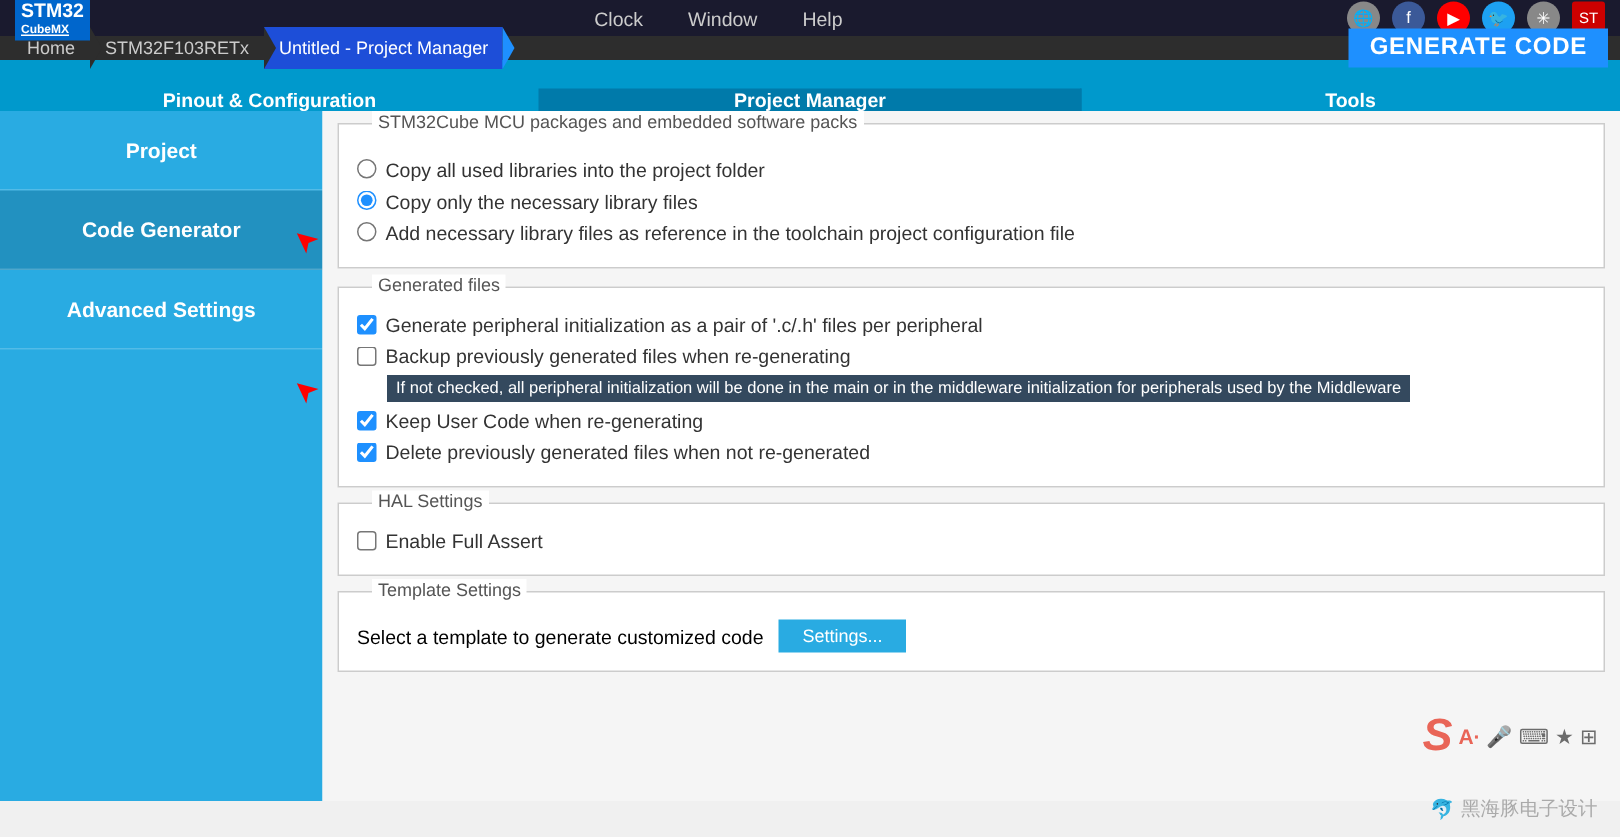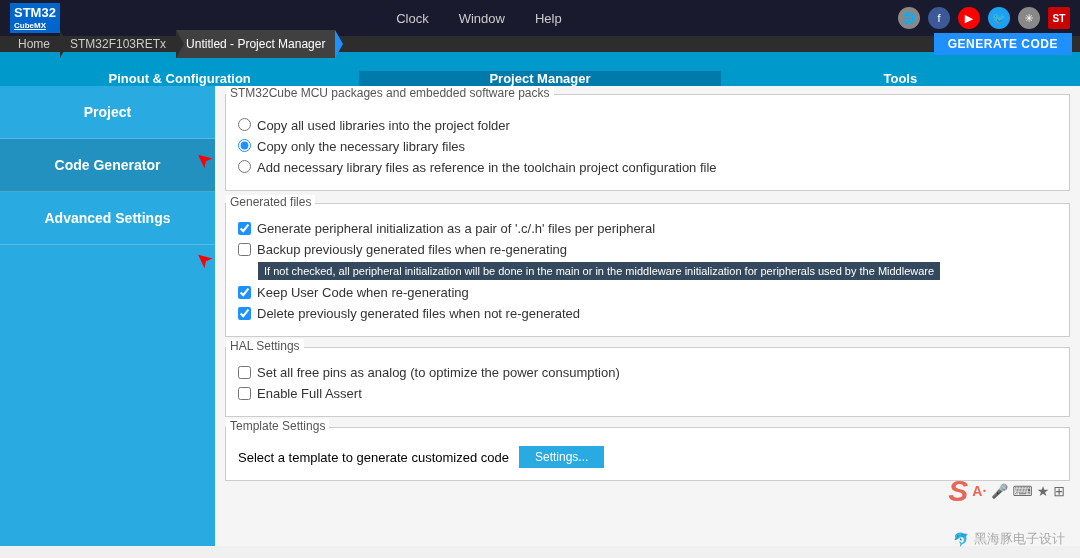--- a/index.html
+++ b/index.html
@@ -4,21 +4,21 @@
   <style>
     * { box-sizing: border-box; margin: 0; padding: 0; font-family: Arial, sans-serif; font-size: 13px; }
 
     body { width: 1080px; height: 558px; overflow: hidden; background: #f0f0f0; }
 
     
     .top-bar {
       display: flex;
       align-items: center;
       background: #1a1a2e;
-      height: 36px;
+      height: 24px;
       padding: 0 10px;
       gap: 20px;
     }
     .logo-area {
       display: flex;
       align-items: center;
       gap: 4px;
     }
     .logo-box {
       background: #0066cc;
@@ -75,21 +75,21 @@
       color: #ccc;
       padding: 0 10px;
       height: 28px;
       display: flex;
       align-items: center;
       font-size: 12px;
       cursor: pointer;
       position: relative;
     }
     .breadcrumb-item.active {
-      background: #404040;
+      background: #1d4ed8;
       color: white;
       text-align: center;
     }
     .breadcrumb-item::after {
       content: '';
       position: absolute;
       right: -8px;
       top: 0;
       border-left: 8px solid transparent;
       border-top: 14px solid transparent;
@@ -101,21 +101,21 @@
     }
     .breadcrumb-item.normal::after {
       border-left: 8px solid #2d2d2d;
     }
     .generate-btn {
       margin-left: auto;
       background: #1e90ff;
       color: white;
       border: none;
       padding: 4px 14px;
-      font-size: 12px;
+      font-size: 16px;
       font-weight: bold;
       cursor: pointer;
       letter-spacing: 0.5px;
     }
 
     
     .main-tabs {
       display: flex;
       background: #0099cc;
       height: 34px;
@@ -174,21 +174,21 @@
     .section-box {
       border: 1px solid #ccc;
       background: white;
       margin-bottom: 10px;
       padding: 8px 12px 12px;
       position: relative;
     }
     .section-title {
       position: absolute;
       top: -9px;
-      left: 0;
+      left: 22px;
       background: white;
       padding: 0 4px;
       font-size: 12px;
       color: #555;
     }
 
     
     .radio-group { padding-top: 6px; }
     .radio-item {
       display: flex;
@@ -253,21 +253,21 @@
       <span class="menu-item">Clock</span>
       <span class="menu-item">Window</span>
       <span class="menu-item">Help</span>
     </div>
     <div class="top-right-icons">
       <div class="top-icon web">🌐</div>
       <div class="top-icon fb">f</div>
       <div class="top-icon yt">▶</div>
       <div class="top-icon tw">🐦</div>
       <div class="top-icon web">✳</div>
-      <div class="top-icon st" style="border-radius:2px; font-weight:bold; font-size:10px;">ST</div>
+      <div class="top-icon st" style="border-radius:2px; font-weight:normal; font-size:10px;">ST</div>
     </div>
   </div>
 
   <div class="breadcrumb-bar">
     <div class="breadcrumb-item normal">Home</div>
     <div class="breadcrumb-item normal">STM32F103RETx</div>
     <div class="breadcrumb-item active">Untitled - Project Manager</div>
     <button class="generate-btn">GENERATE CODE</button>
   </div>
 
@@ -323,24 +323,20 @@
         <label class="checkbox-item">
           <input type="checkbox" checked="" style="">
           <span>Delete previously generated files when not re-generated</span>
         </label>
       </div>
 
       <div class="section-box" style="padding-top:14px;">
         <span class="section-title">HAL Settings</span>
         <label class="checkbox-item">
           <input type="checkbox" style="">
-          <span>Set all free pins as analog (to optimize the power consumption)</span>
-        </label>
-        <label class="checkbox-item">
-          <input type="checkbox" style="">
           <span>Enable Full Assert</span>
         </label>
       </div>
 
       <div class="section-box" style="padding-top:14px;">
         <span class="section-title">Template Settings</span>
         <div class="template-row">
           <span>Select a template to generate customized code</span>
           <button class="settings-btn">Settings...</button>
         </div>

